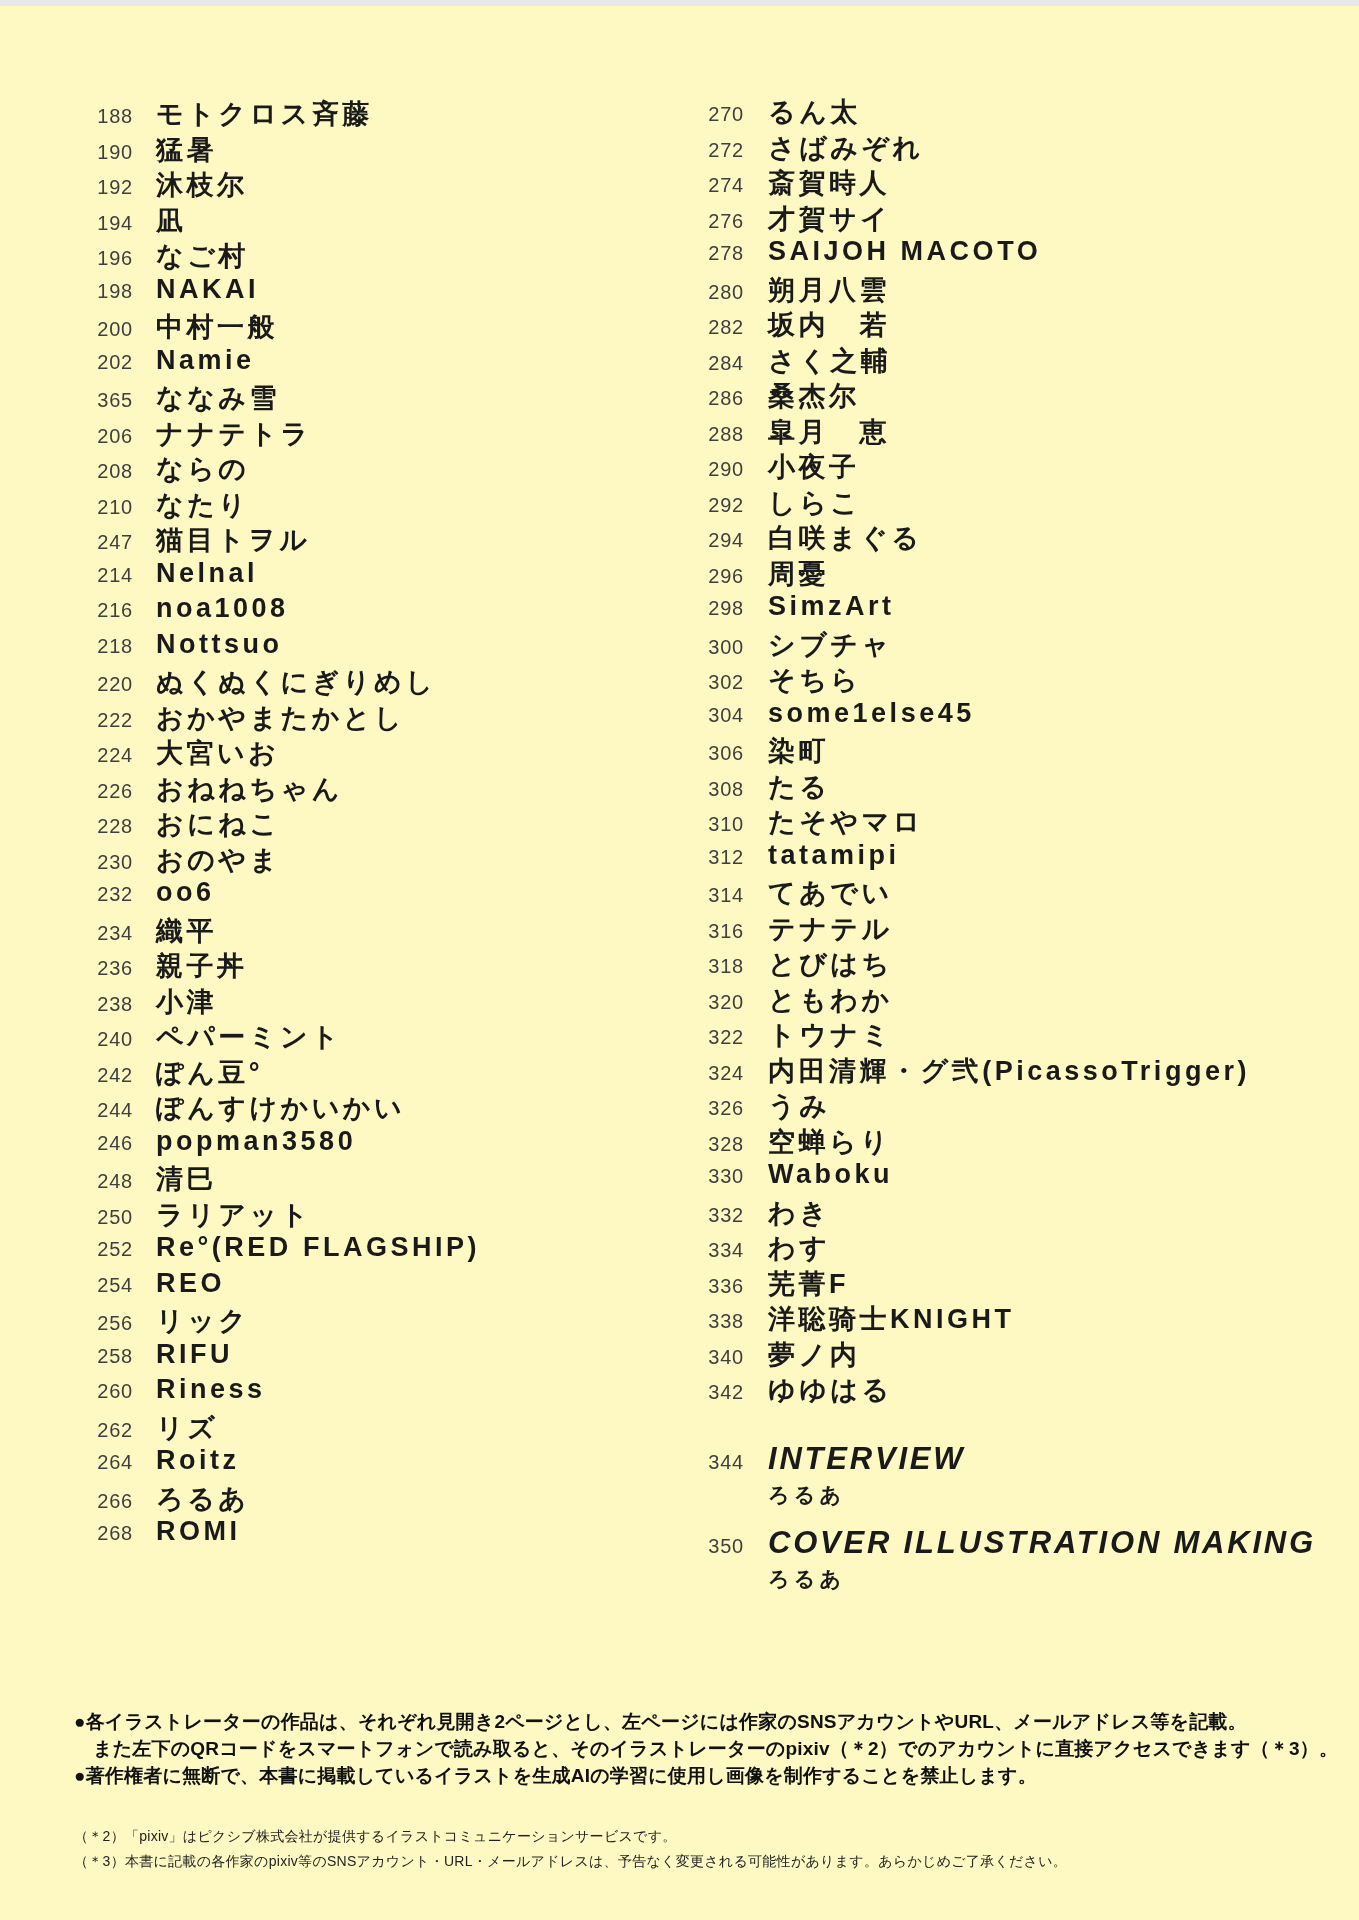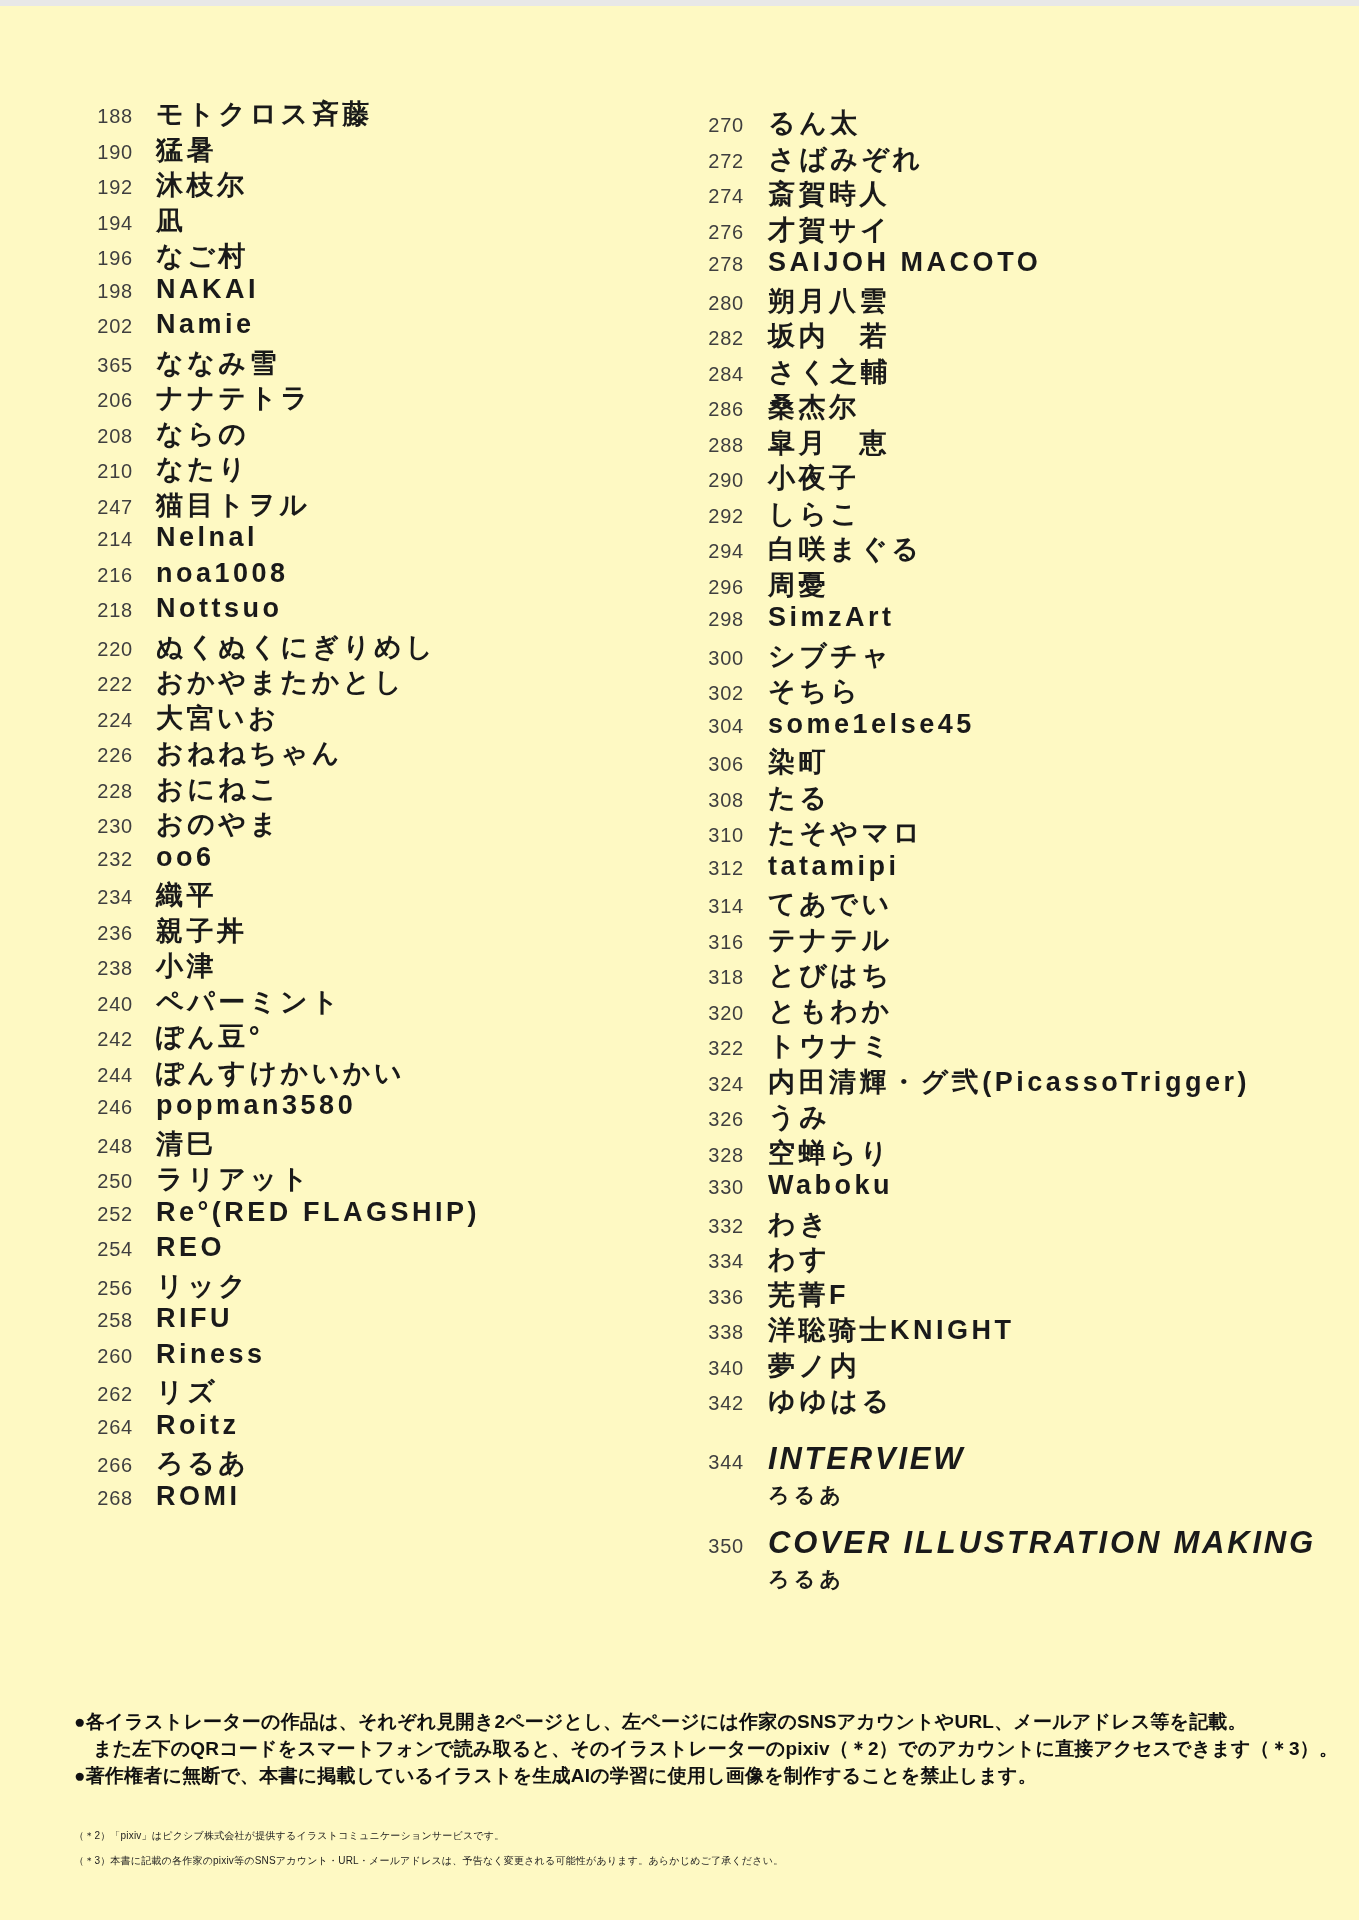--- a/index.html
+++ b/index.html
@@ -7,21 +7,21 @@
     position:relative;
     width:1359px;height:1920px;
     margin:6px auto;
     background:#fef9c3;
     font-family:"Liberation Sans","DejaVu Sans",sans-serif;
     color:#1a1a1a;
     overflow:hidden;
   }
   .col{position:absolute;}
   .col-left{left:0;top:90px;}
-  .col-right{left:611px;top:99px;}
+  .col-right{left:611px;top:88px;}
   .row{display:flex;align-items:baseline;height:35.5px;}
   .num{
     width:133px;flex:0 0 133px;text-align:right;
     font-size:20px;font-weight:400;color:#3f3f3f;letter-spacing:0.04em;
     font-variant-numeric:tabular-nums;
   }
   .name{
     margin-left:23px;font-size:27px;font-weight:700;
     letter-spacing:0.13em;white-space:nowrap;color:#1a1a1a;
   }
@@ -33,21 +33,21 @@
   .section-title{font-size:31px;font-weight:700;letter-spacing:0.09em;white-space:nowrap;line-height:34px;font-style:italic;}
   .section-sub{margin-top:5px;font-size:21px;font-weight:700;letter-spacing:0.2em;}
   .bullets{
     position:absolute;left:74px;top:1702px;width:1250px;
     font-size:19px;font-weight:700;line-height:27px;letter-spacing:0.01em;color:#111;
   }
   .bullet-line{white-space:nowrap;}
   .bullet-line.indent{padding-left:19px;text-align:right;}
   .footnotes{
     position:absolute;left:74px;top:1818px;width:1250px;
-    font-size:10px;font-weight:400;line-height:24.5px;color:#222;letter-spacing:0.02em;
+    font-size:14px;font-weight:400;line-height:24.5px;color:#222;letter-spacing:0.02em;
   }
   .footnote-line{white-space:nowrap;}
 </style>
 </head>
 <body>
 
 <div class="page">
   <div class="col col-left" id="col-left">
       <div class="row">
         <span class="num">188</span>
@@ -65,20 +65,24 @@
         <span class="num">194</span>
         <span class="name">凪</span>
       </div>
       <div class="row">
         <span class="num">196</span>
         <span class="name">なご村</span>
       </div>
       <div class="row">
         <span class="num">198</span>
         <span class="name">NAKAI</span>
+      </div>
+      <div class="row">
+        <span class="num">200</span>
+        <span class="name">中村一般</span>
       </div>
       <div class="row">
         <span class="num">202</span>
         <span class="name">Namie</span>
       </div>
       <div class="row">
         <span class="num">365</span>
         <span class="name">ななみ雪</span>
       </div>
       <div class="row">

